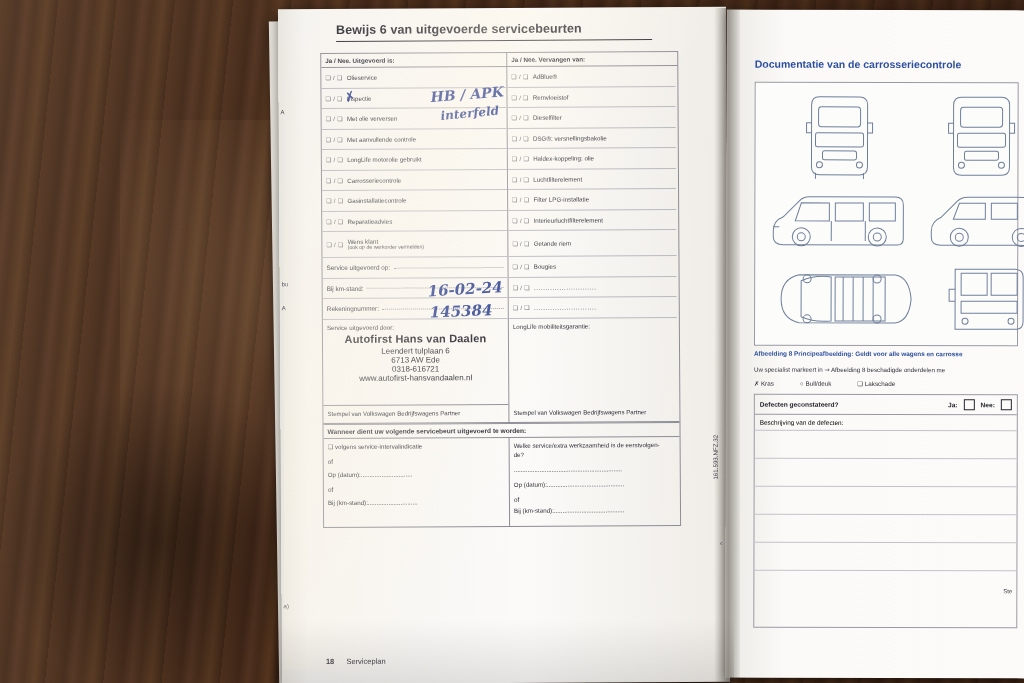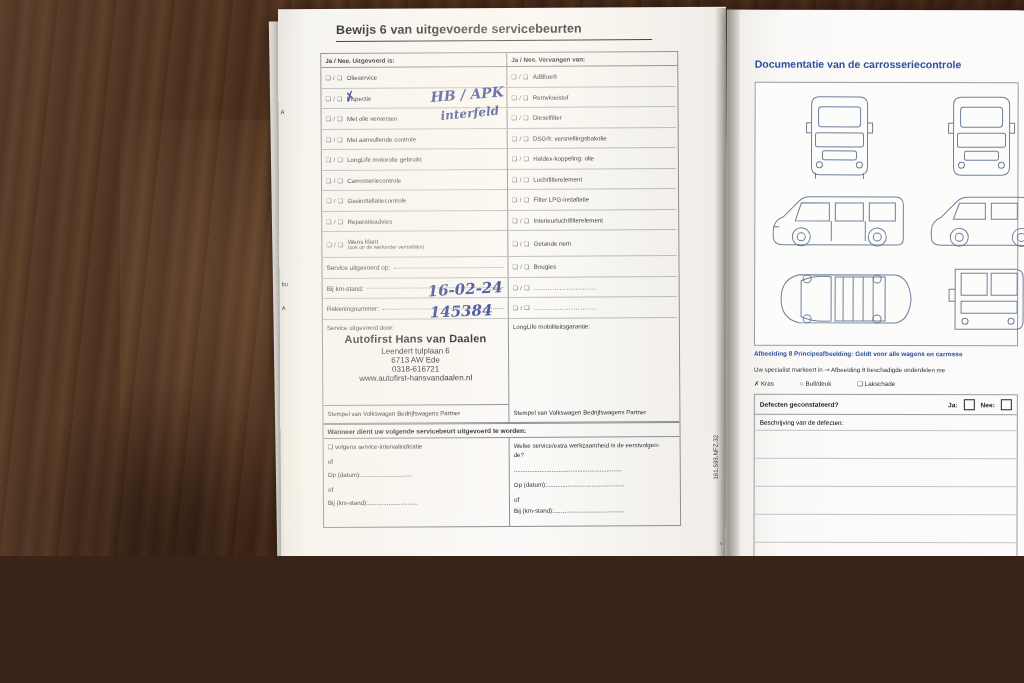--- a/index.html
+++ b/index.html
@@ -1,21 +1,21 @@
 <!DOCTYPE html>
 <html><head>
 <meta charset="utf-8">
 <style>
   html, body { margin:0; padding:0; }
   body {
     width:1024px; height:683px; overflow:hidden;
     font-family:"Liberation Sans", sans-serif;
     background:#3a2418;
   }
-  #scene { position:relative; width:1024px; height:556px; overflow:hidden; }
+  #scene { position:relative; width:1024px; height:683px; overflow:hidden; }
 
   
   .desk {
     position:absolute; inset:0;
     background:
       linear-gradient(100deg, rgba(255,230,190,0.10) 0%, rgba(0,0,0,0.0) 35%, rgba(0,0,0,0.25) 100%),
       repeating-linear-gradient(96deg,
         #4a2d1c 0px, #452a1a 9px, #3d2416 18px, #4e3020 27px, #422818 36px, #52341f 47px, #3b2315 58px);
     filter:saturate(1.05);
   }

